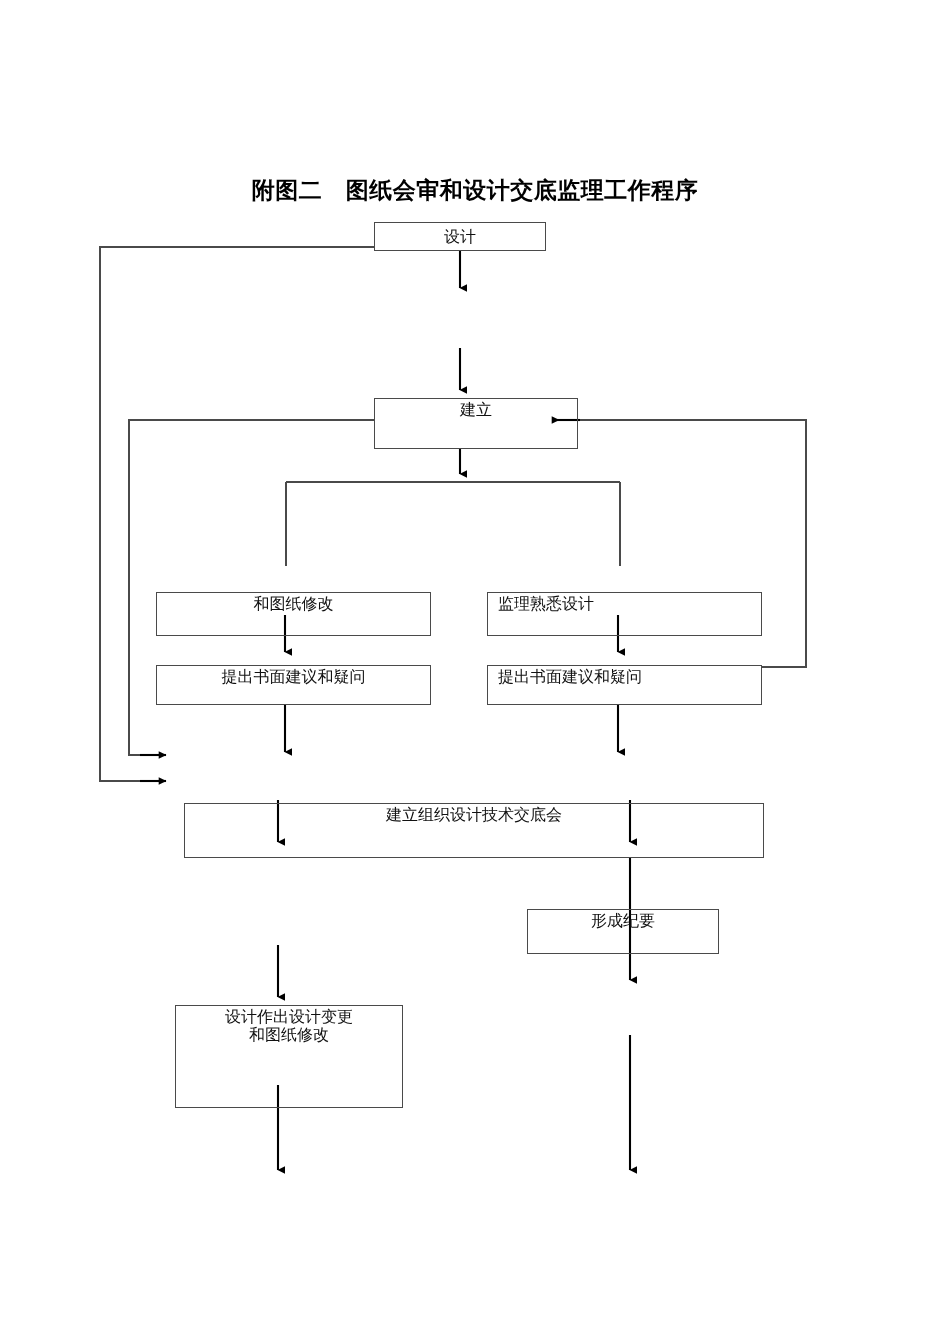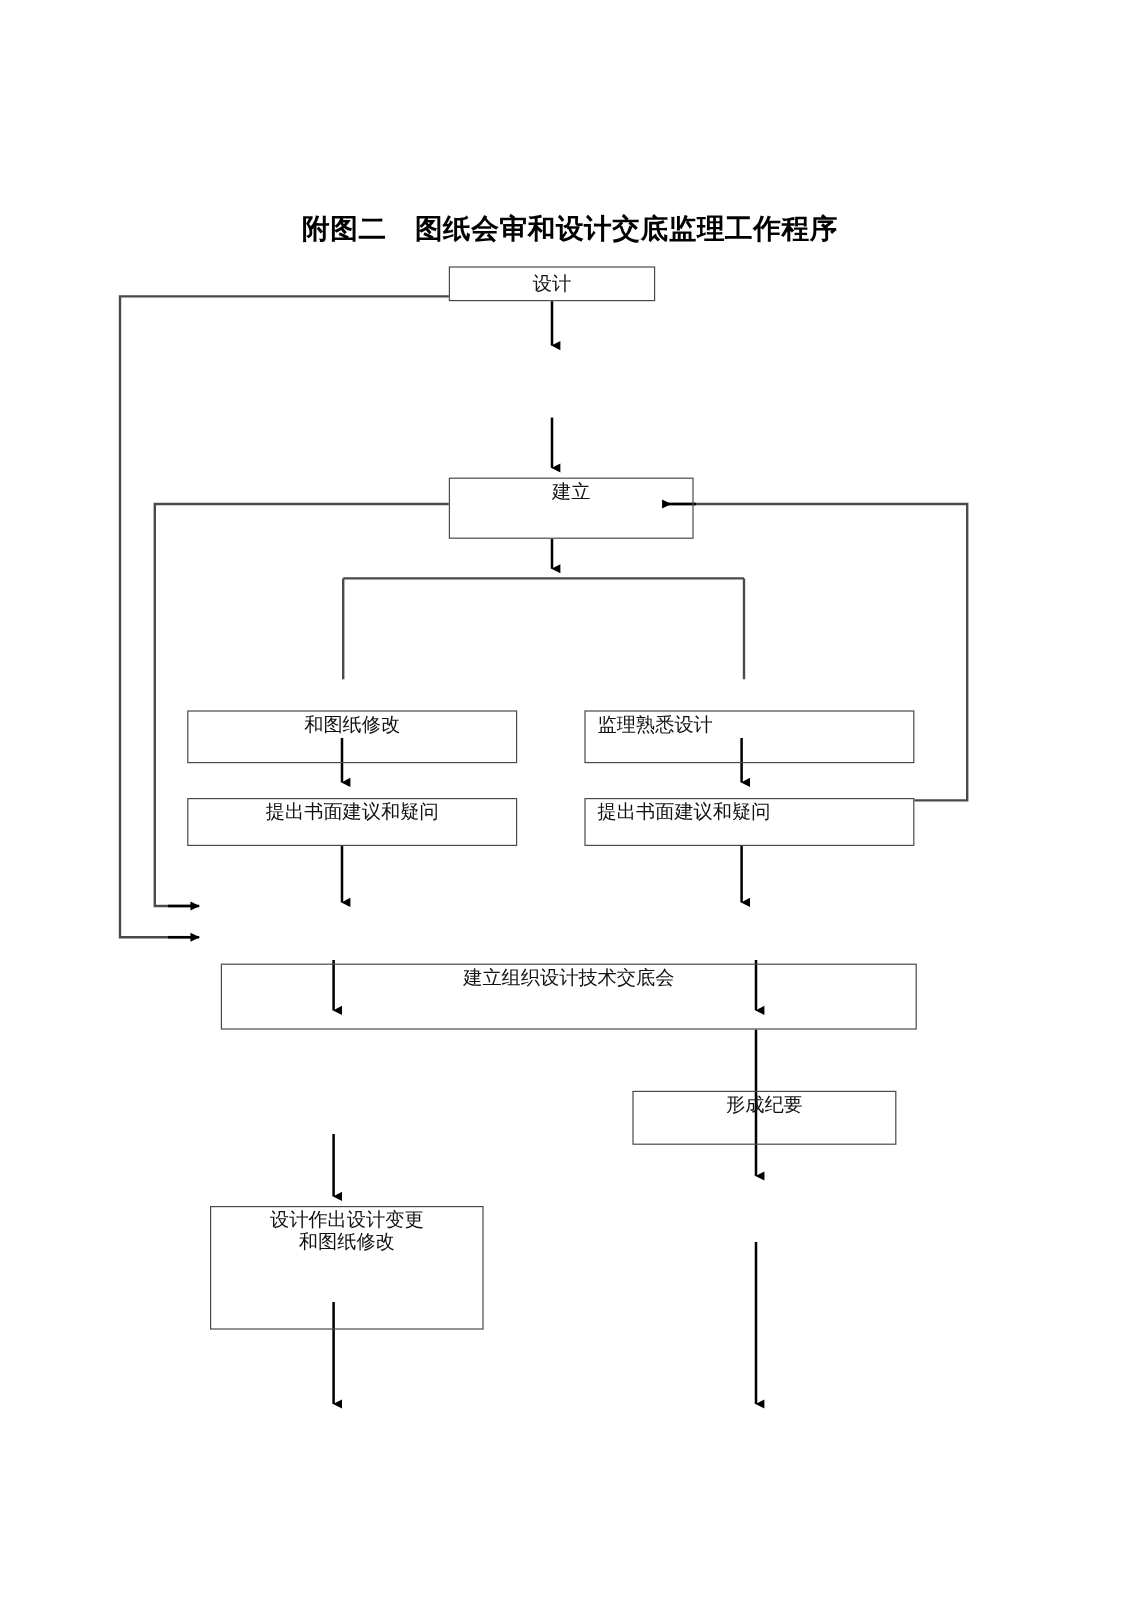--- a/index.html
+++ b/index.html
@@ -169,21 +169,21 @@
   </div>
 
   <div class="node v-top align-left" style="left:487px; top:665px; width:275px; height:40px;">
     <span class="node-label">提出书面建议和疑问</span>
   </div>
 
   <div class="node v-top" style="left:172px; top:803px; width:580px; height:55px;margin-left:12px;">
     <span class="node-label">建立组织设计技术交底会</span>
   </div>
 
-  <div class="node v-top" style="left:527px; top:909px; width:220px; height:45px;">
+  <div class="node v-top" style="left:527px; top:909px; width:192px; height:45px;">
     <span class="node-label">形成纪要</span>
   </div>
 
   <div class="node v-top" style="left:175px; top:1005px; width:228px; height:103px;">
     <span class="node-label">设计作出设计变更
 和图纸修改</span>
   </div>
 
 </div>
 

